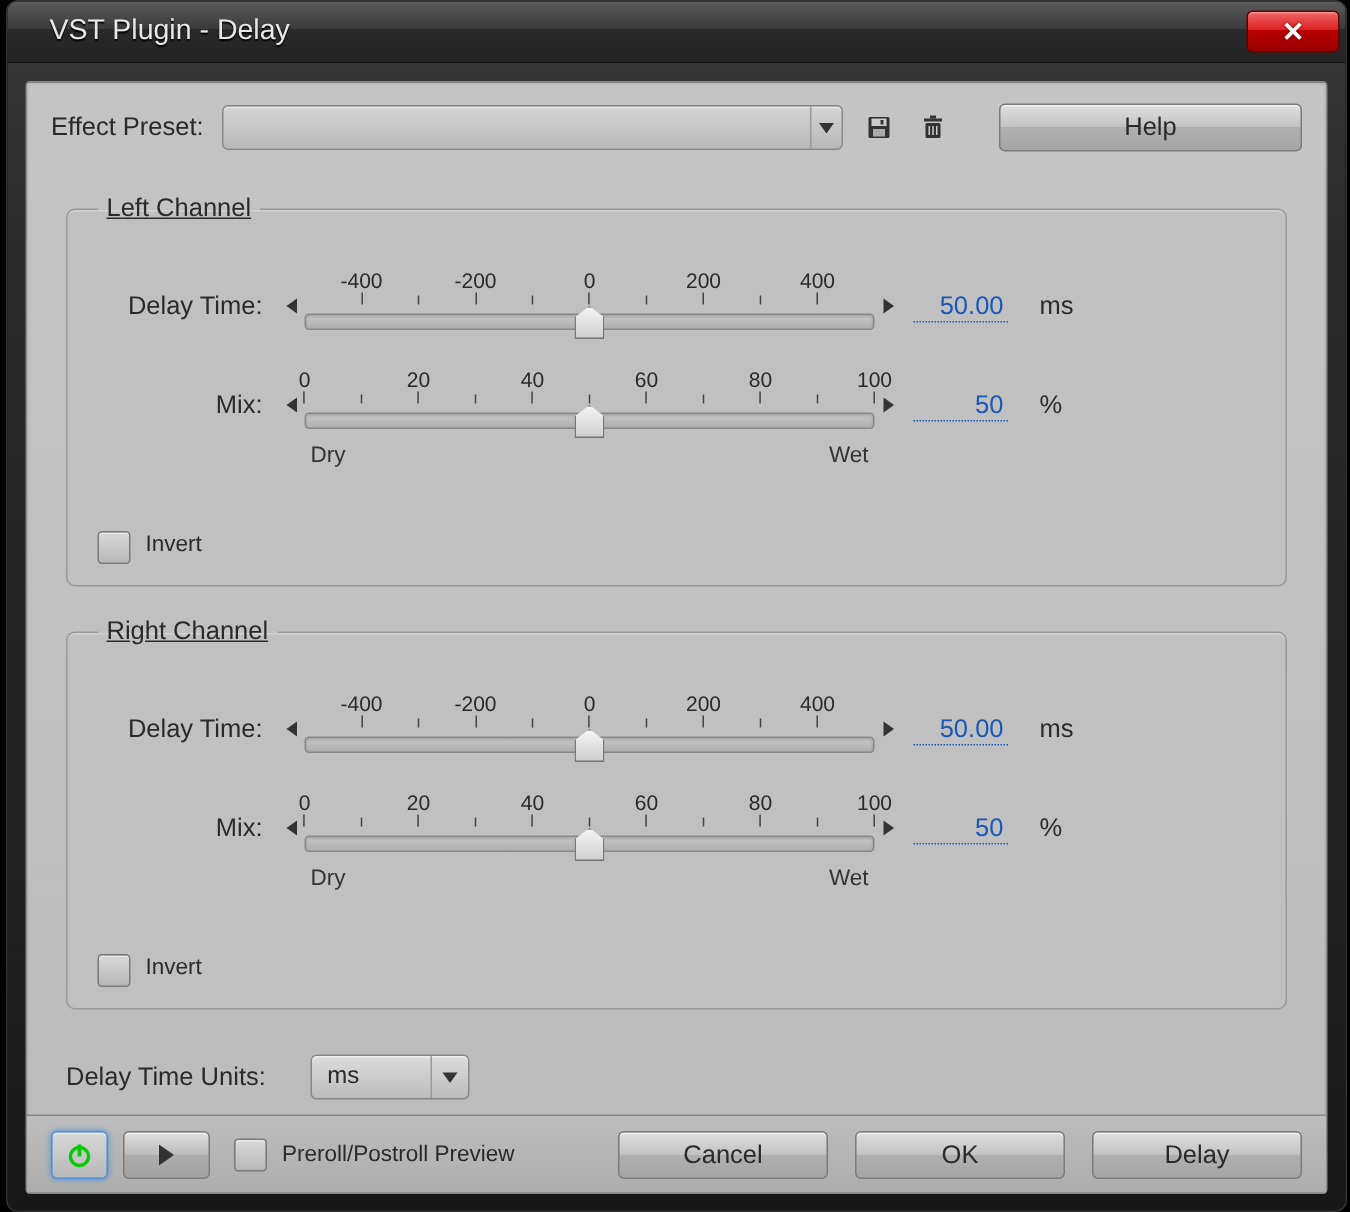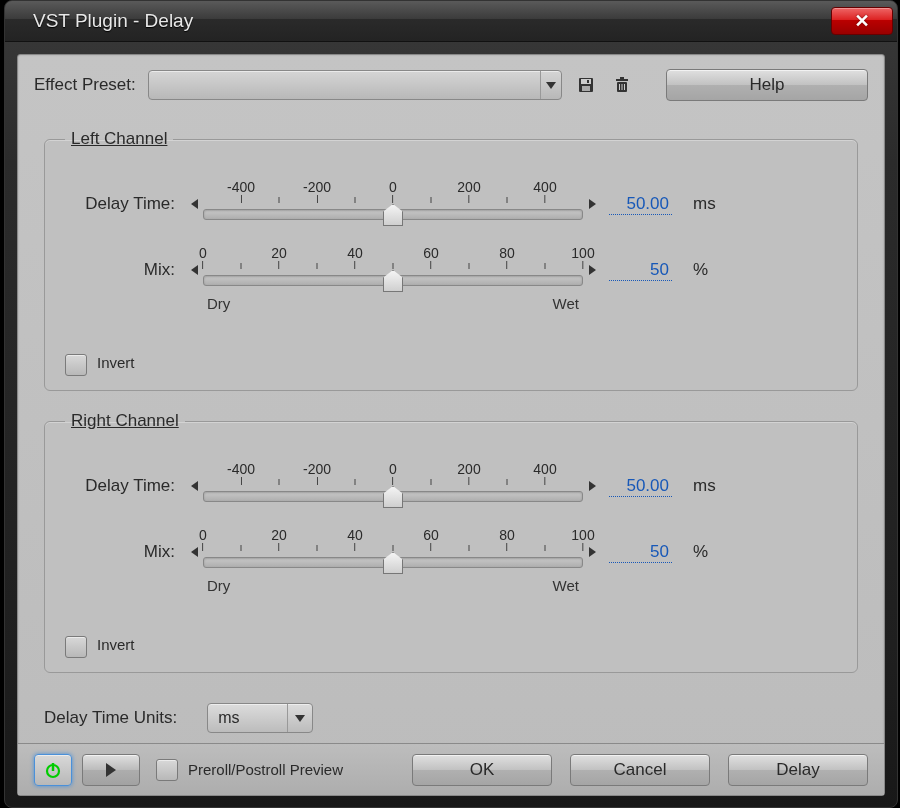--- a/index.html
+++ b/index.html
@@ -591,24 +591,24 @@
           <line x1="10" y1="3" x2="10" y2="11" stroke="#0c0" stroke-width="2.5"></line>
         </svg>
       </div>
       <div class="play-btn">
         <span class="tri-right" style="border-left-width:10px;border-top-width:7px;border-bottom-width:7px;"></span>
       </div>
       <div class="checkbox" style="margin-left:6px;"></div>
       <span>Preroll/Postroll Preview</span>
       <div class="spacer"></div>
       <div class="btn">
+          <span>Cancel</span>
+        </div>
+      <div class="btn">
           <span>OK</span>
-        </div>
-      <div class="btn">
-          <span>Cancel</span>
         </div>
       <div class="btn">
           <span>Delay</span>
         </div>
     </div>
 
   </div>
 </div>
 
 </body></html>

